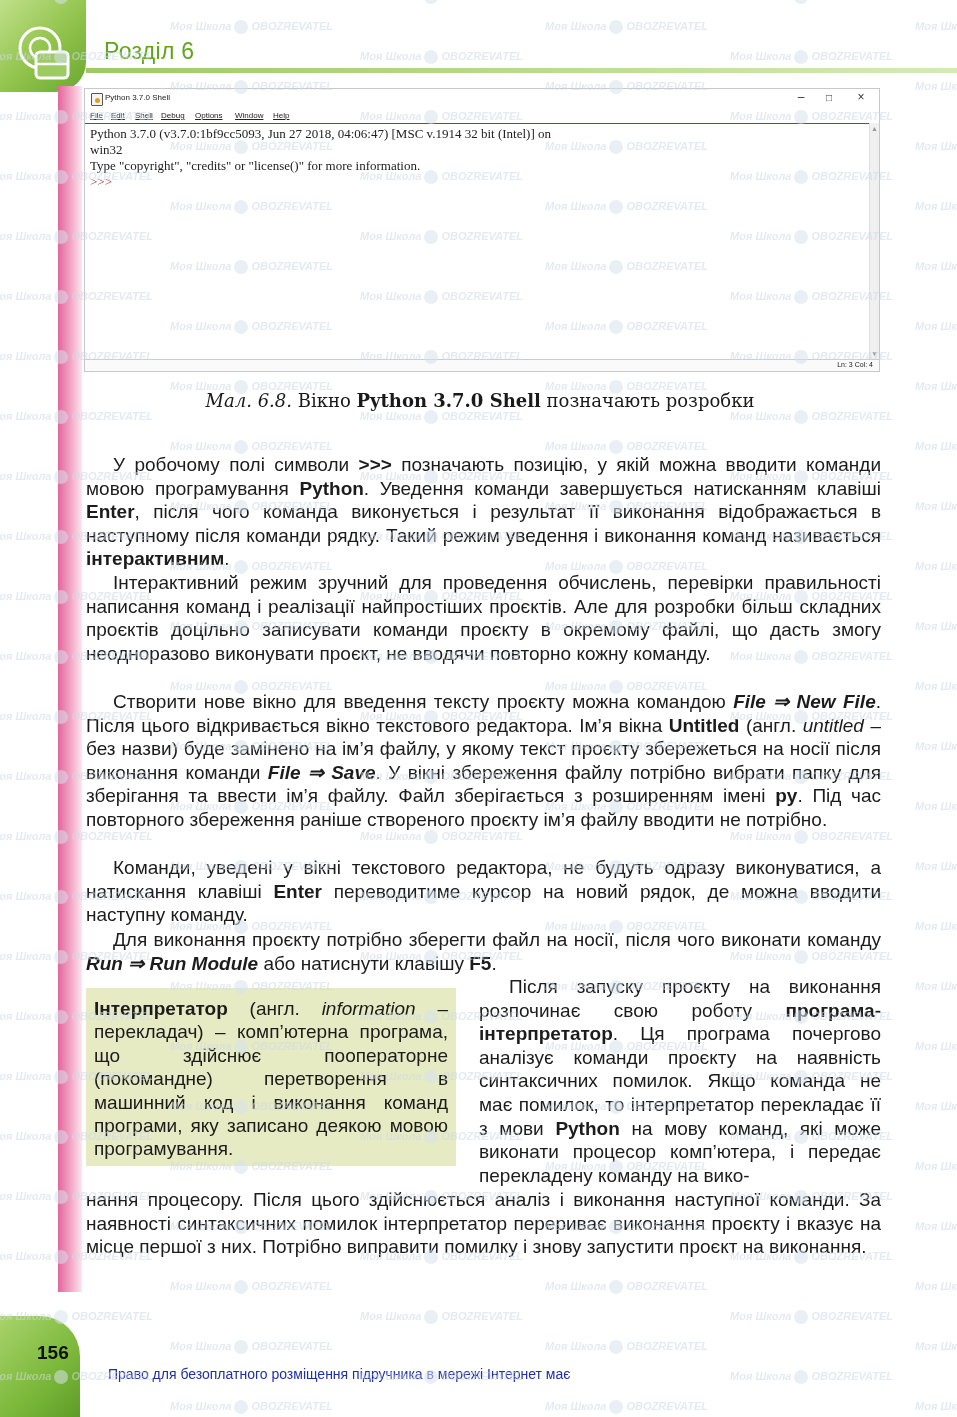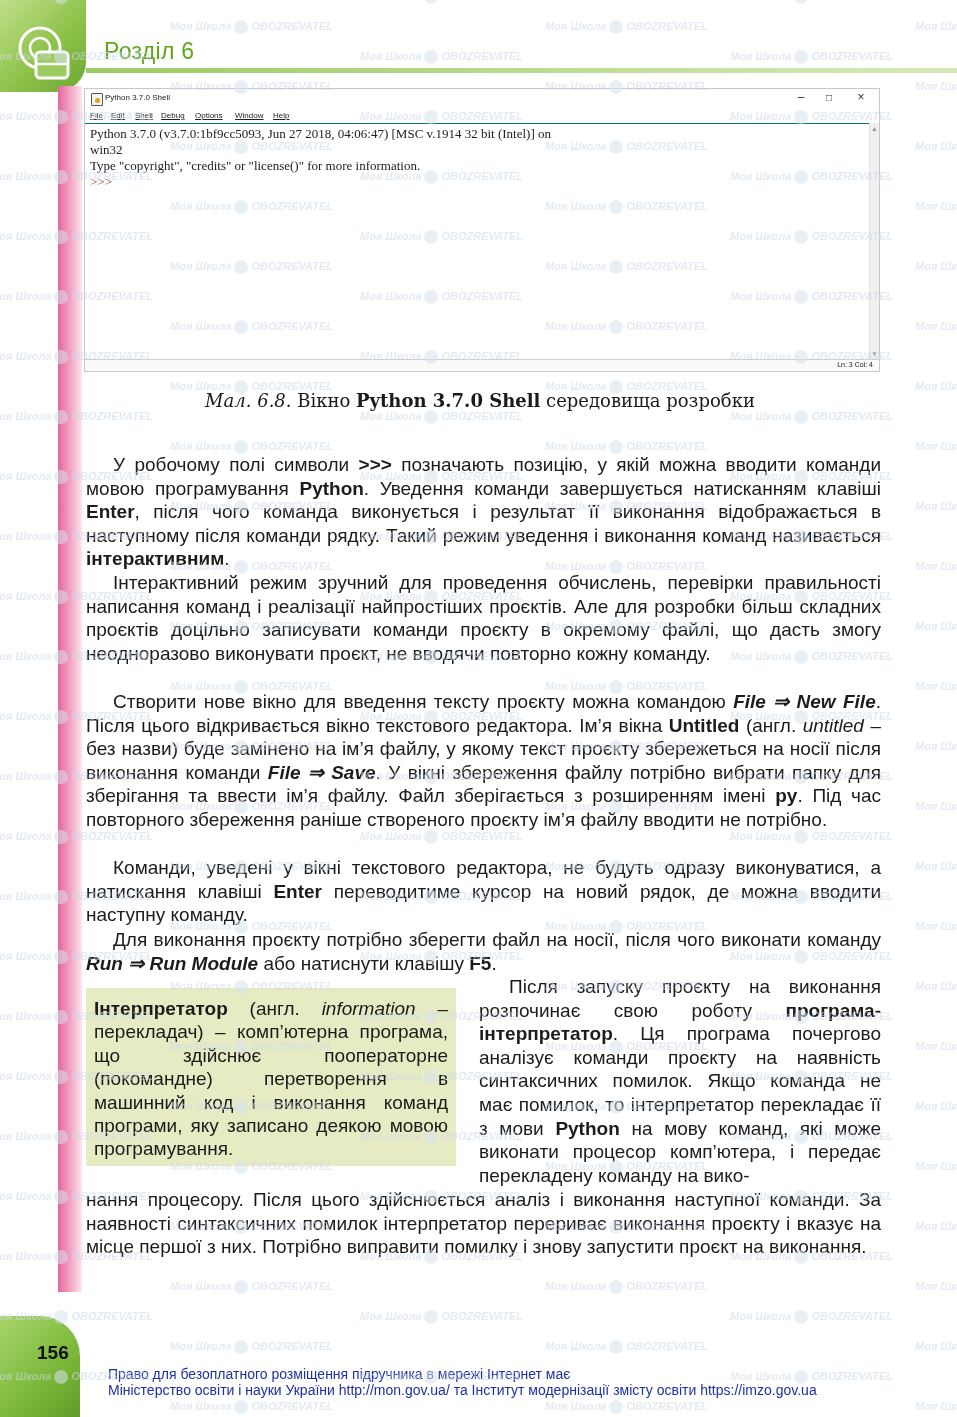--- a/index.html
+++ b/index.html
@@ -153,21 +153,21 @@
   <div class="idle-scroll">
     <span class="scroll-up">▲</span>
     <span class="scroll-down">▼</span>
   </div>
   <div class="idle-status">
     <span class="status-ln">Ln: 3   Col: 4</span>
   </div>
 </div>
 
 <div class="caption">
-  <div><i>Мал. 6.8.</i><span> Вікно </span><b>Python 3.7.0 Shell</b><span> середовища розробки</span></div>
+  <div><i>Мал. 6.8.</i><span> Вікно </span><b>Python 3.7.0 Shell</b><span> позначають розробки</span></div>
 </div>
 
 <div class="body-text p1">
     <p><span>У робочому полі символи </span><b>&gt;&gt;&gt;</b><span> позначають позицію, у якій можна вводити команди мовою програмування </span><b>Python</b><span>. Уведення команди завершується натисканням клавіші </span><b>Enter</b><span>, після чого команда виконується і результат її виконання відображається в наступному після команди рядку. Такий режим уведення і виконання команд називається </span><b>інтерактивним</b><span>.</span></p>
   </div>
 
 <div class="body-text p2">
     <p>Інтерактивний режим зручний для проведення обчислень, перевірки правильності написання команд і реалізації найпростіших проєктів. Але для розробки більш складних проєктів доцільно записувати команди проєкту в окремому файлі, що дасть змогу неодноразово виконувати проєкт, не вводячи повторно кожну команду.</p>
   </div>
 
@@ -190,21 +190,20 @@
   </div>
 
 <div class="body-text tail-text">
     <p>нання процесору. Після цього здійснюється аналіз і виконання наступної команди. За наявності синтаксичних помилок інтерпретатор перериває виконання проєкту і вказує на місце першої з них. Потрібно виправити помилку і знову запустити проєкт на виконання.</p>
   </div>
 
 <div class="page-tab"></div>
 <div class="page-number">156</div>
 <div class="footer-note">
   <div>Право для безоплатного розміщення підручника в мережі Інтернет має</div>
-  <div>Міністерство освіти і науки України http://mon.gov.ua/ та Інститут модернізації змісту освіти https://imzo.gov.ua</div>
 </div>
 
 <div id="wm-layer">
     <div class="wm" style="left: -10px; top: -10px; opacity: 0.55;"><span>Моя Школа</span><span class="c"></span><span>OBOZREVATEL</span></div>
     <div class="wm" style="left: 170px; top: 20px; opacity: 0.55;"><span>Моя Школа</span><span class="c"></span><span>OBOZREVATEL</span></div>
     <div class="wm" style="left: 360px; top: -10px; opacity: 0.55;"><span>Моя Школа</span><span class="c"></span><span>OBOZREVATEL</span></div>
     <div class="wm" style="left: 545px; top: 20px; opacity: 0.55;"><span>Моя Школа</span><span class="c"></span><span>OBOZREVATEL</span></div>
     <div class="wm" style="left: 730px; top: -10px; opacity: 0.55;"><span>Моя Школа</span><span class="c"></span><span>OBOZREVATEL</span></div>
     <div class="wm" style="left: 915px; top: 20px; opacity: 0.55;"><span>Моя Школа</span></div>
     <div class="wm" style="left: -10px; top: 50px; opacity: 0.55;"><span>Моя Школа</span><span class="c"></span><span>OBOZREVATEL</span></div>

